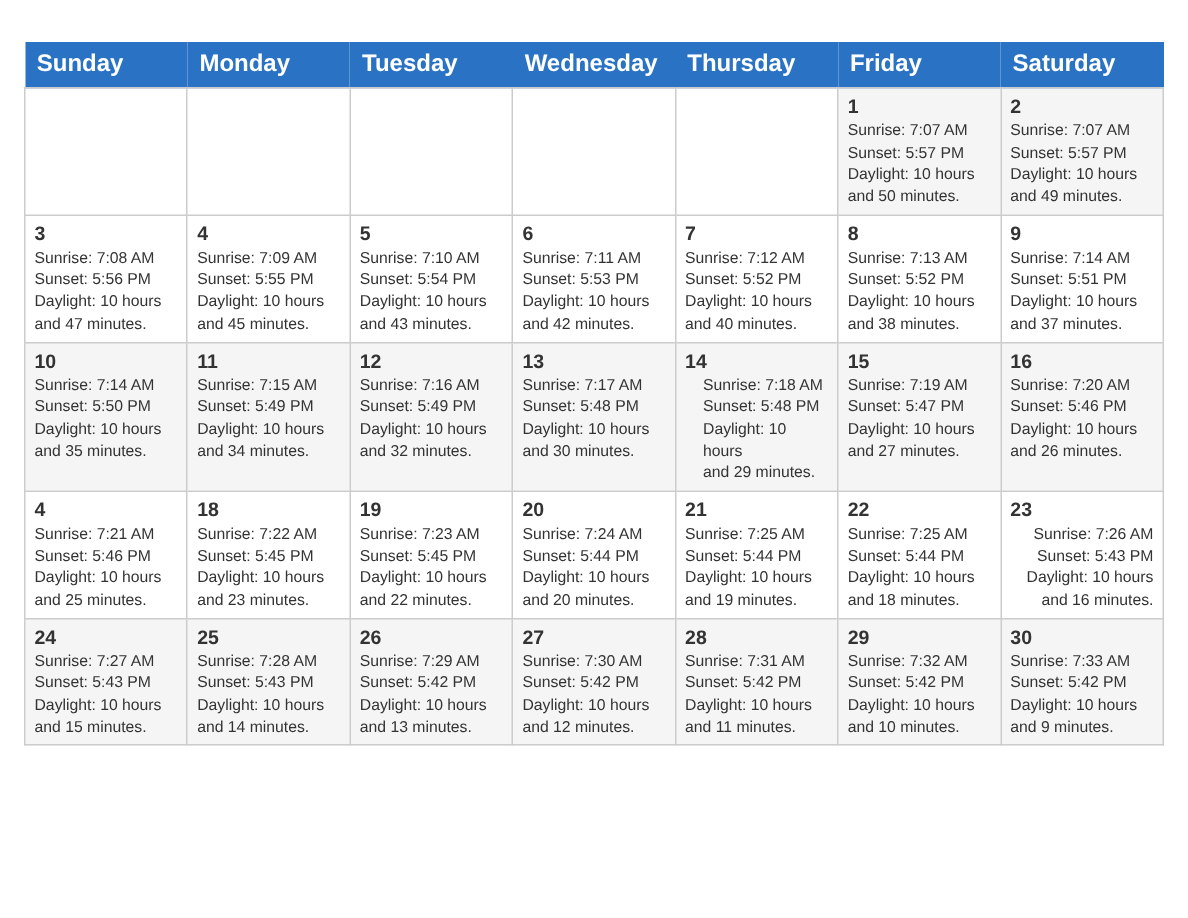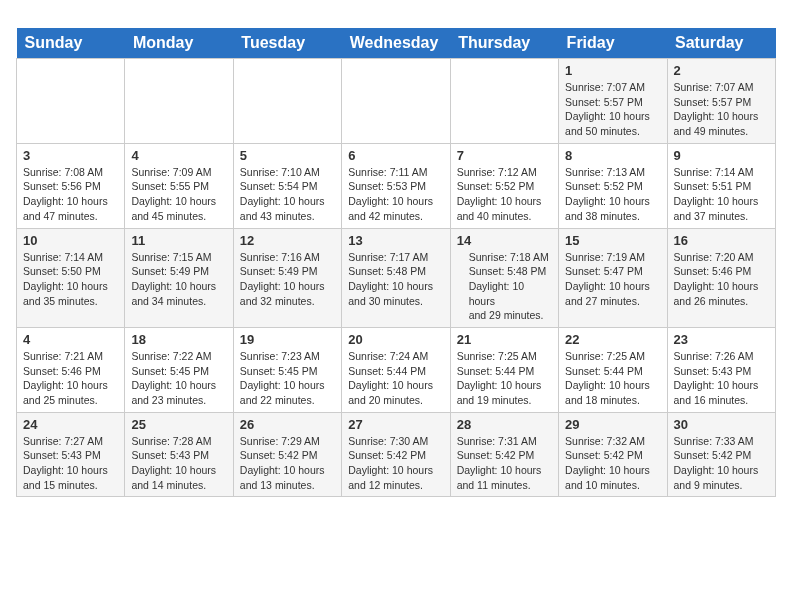--- a/index.html
+++ b/index.html
@@ -269,21 +269,21 @@
         </td>
         <td>
           <span class="day-num">22</span>
           <div class="day-info" style="white-space: pre-line;">Sunrise: 7:25 AM
 Sunset: 5:44 PM
 Daylight: 10 hours
 and 18 minutes.</div>
         </td>
         <td>
           <span class="day-num">23</span>
-          <div class="day-info" style="white-space: pre-line;">Sunrise: 7:26 AM
+          <div class="day-info" style="white-space: pre-line; text-align: right;">Sunrise: 7:26 AM
 Sunset: 5:43 PM
 Daylight: 10 hours
 and 16 minutes.</div>
         </td>
       </tr>
       <tr>
         <td>
           <span class="day-num">24</span>
           <div class="day-info" style="white-space: pre-line;">Sunrise: 7:27 AM
 Sunset: 5:43 PM

